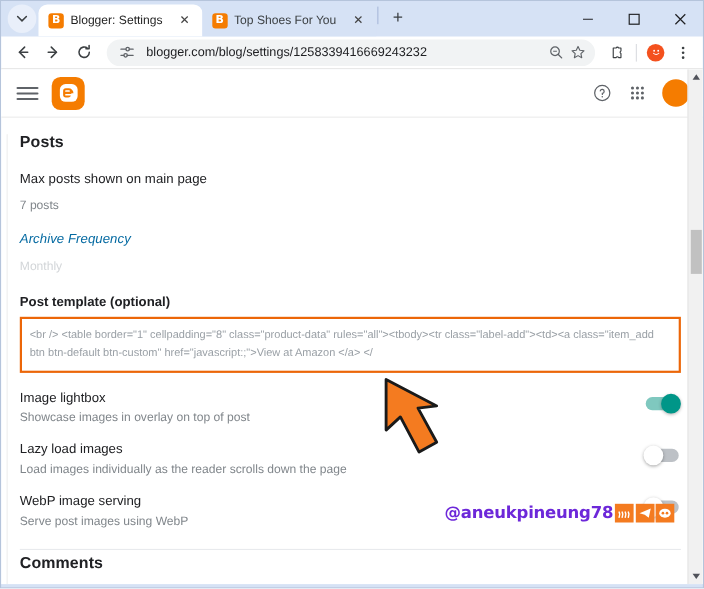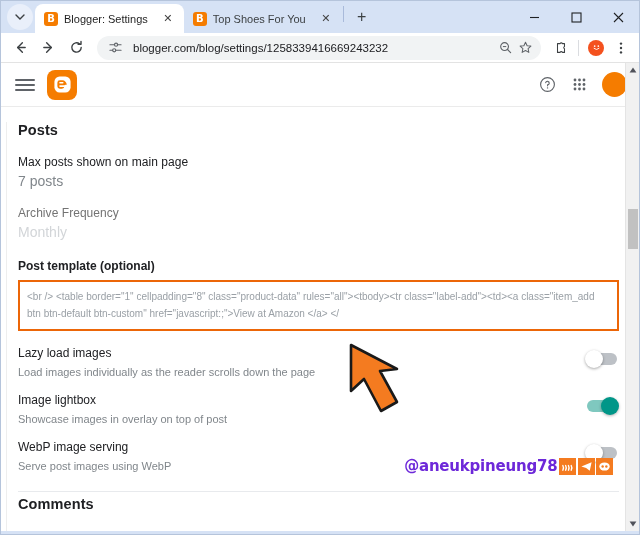--- a/index.html
+++ b/index.html
@@ -205,25 +205,25 @@
     letter-spacing: 0.1px;
     margin: 15px 0 0 0;
   }
   .setting { margin-top: 17px; }
   .setting .label {
     font-size: 12px;
     color: #202124;
     letter-spacing: 0.05px;
   }
   .setting .value {
-    font-size: 14px;
+    font-size: 11px;
     color: #80868b;
-    margin-top: 4px;
-  }
-  .setting.disabled .label { color: #737373; }
+    margin-top: 12px;
+  }
+  .setting.disabled .label { color: #0369a1; font-style: italic; }
   .setting.disabled .value { color: #d2d5d8; }
 
   .tpl-label {
     font-size: 12px;
     color: #202124;
     margin-top: 19px;
     font-weight: bold;
   }
   .tpl-box {
     margin-top: 7px;
@@ -501,34 +501,34 @@
         <div class="setting disabled">
           <div class="label">Archive Frequency</div>
           <div class="value">Monthly</div>
         </div>
 
         <div class="tpl-label">Post template (optional)</div>
         <div class="tpl-box">&lt;br /&gt; &lt;table border="1" cellpadding="8" class="product-data" rules="all"&gt;&lt;tbody&gt;&lt;tr class="label-add"&gt;&lt;td&gt;&lt;a class="item_add btn btn-default btn-custom" href="javascript:;"&gt;View at Amazon &lt;/a&gt; &lt;/</div>
 
         <div class="toggle-row">
           <div class="toggle-text">
+            <div class="t-label">Image lightbox</div>
+            <div class="t-desc">Showcase images in overlay on top of post</div>
+          </div>
+          <div class="switch on">
+              <span class="knob"></span>
+            </div>
+        </div>
+
+        <div class="toggle-row">
+          <div class="toggle-text">
             <div class="t-label">Lazy load images</div>
             <div class="t-desc">Load images individually as the reader scrolls down the page</div>
           </div>
           <div class="switch">
-              <span class="knob"></span>
-            </div>
-        </div>
-
-        <div class="toggle-row">
-          <div class="toggle-text">
-            <div class="t-label">Image lightbox</div>
-            <div class="t-desc">Showcase images in overlay on top of post</div>
-          </div>
-          <div class="switch on">
               <span class="knob"></span>
             </div>
         </div>
 
         <div class="toggle-row">
           <div class="toggle-text">
             <div class="t-label">WebP image serving</div>
             <div class="t-desc">Serve post images using WebP</div>
           </div>
           <div class="switch">

